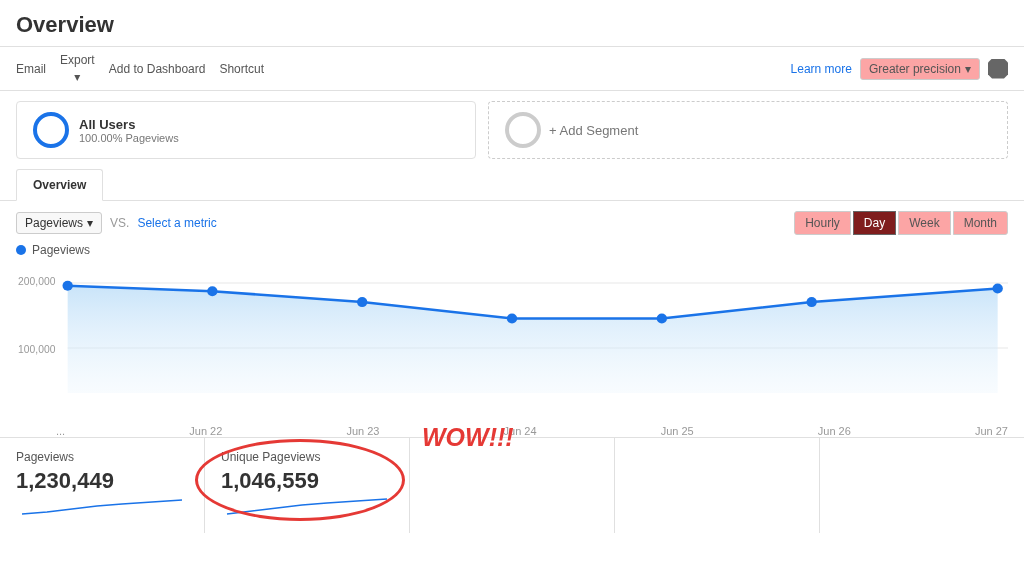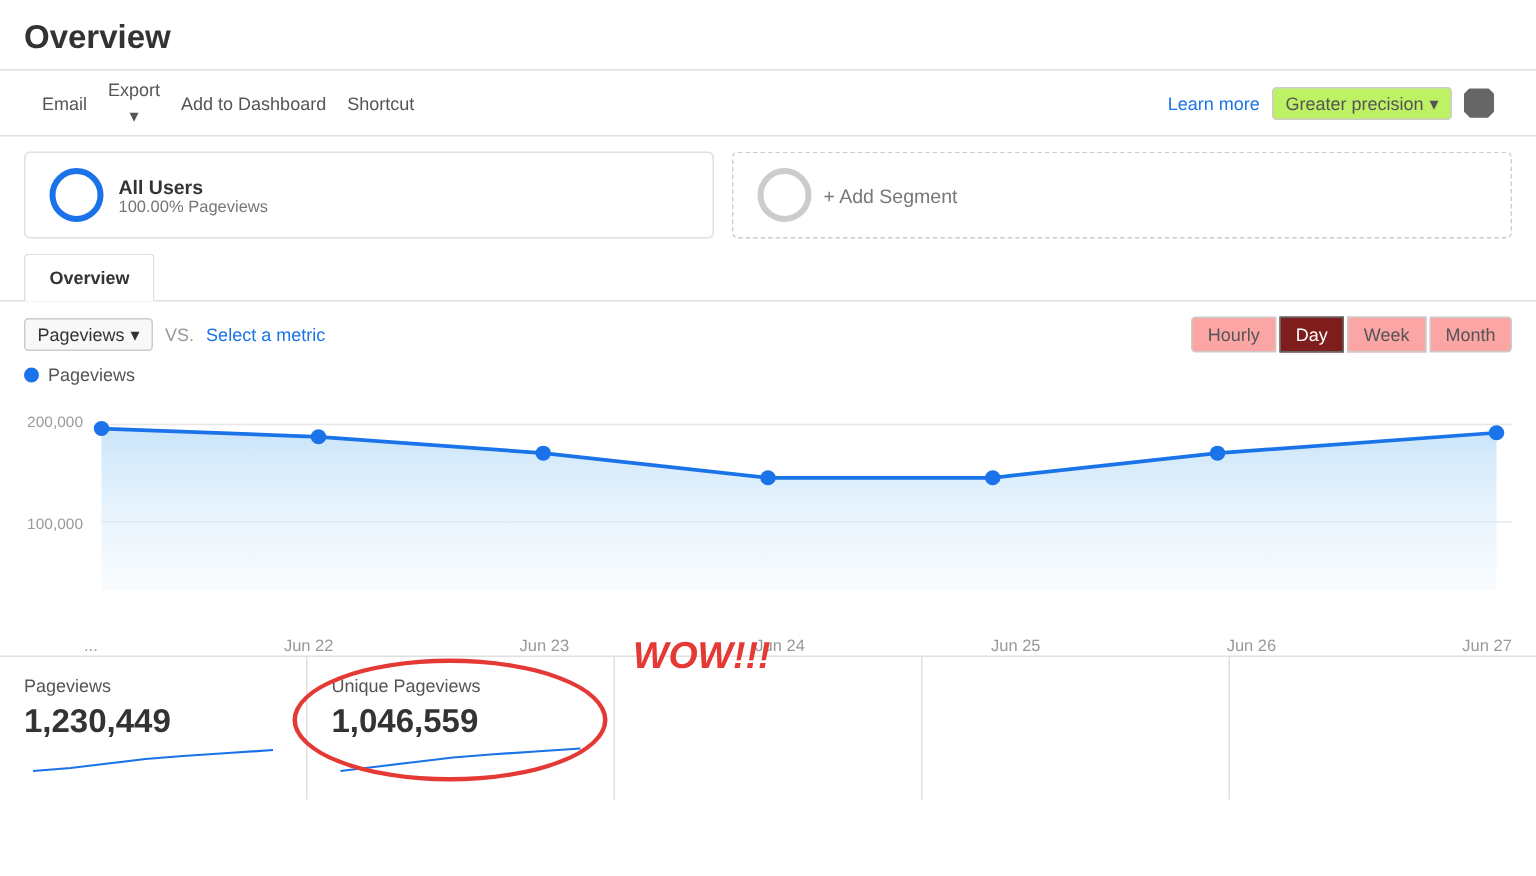--- a/index.html
+++ b/index.html
@@ -5,27 +5,27 @@
     * { margin: 0; padding: 0; box-sizing: border-box; }
     body { font-family: Arial, sans-serif; background: #fff; width: 1024px; height: 584px; overflow: hidden; font-size: 13px; color: #333; }
 
     
     .header { display: flex; align-items: center; justify-content: space-between; padding: 12px 16px 8px 16px; border-bottom: 1px solid #e0e0e0; }
     .header-title { font-size: 22px; font-weight: bold; color: #333; }
     .date-range { display: flex; align-items: center; gap: 6px; font-size: 14px; color: #333; }
     .date-range-arrow { color: #888; font-size: 10px; }
 
     
-    .toolbar { display: flex; align-items: center; justify-content: space-between; padding: 6px 28px; border-bottom: 1px solid #e0e0e0; }
+    .toolbar { display: flex; align-items: center; justify-content: space-between; padding: 6px 16px; border-bottom: 1px solid #e0e0e0; }
     .toolbar-left { display: flex; align-items: center; gap: 14px; }
     .toolbar-btn { font-size: 12px; color: #555; cursor: pointer; text-decoration: none; }
     .toolbar-export { display: flex; align-items: center; gap: 3px; flex-direction: column; }
     .toolbar-right { display: flex; align-items: center; gap: 8px; font-size: 12px; color: #555; }
     .learn-more { color: #1a73e8; cursor: pointer; }
-    .precision-btn { display: flex; align-items: center; gap: 4px; border: 1px solid #ccc; border-radius: 3px; padding: 3px 8px; font-size: 12px; cursor: pointer; background: #bef264; }
+    .precision-btn { display: flex; align-items: center; gap: 4px; border: 1px solid #ccc; border-radius: 3px; padding: 3px 8px; font-size: 12px; cursor: pointer; background: #fca5a5; }
 
     
     .segments { display: flex; gap: 12px; padding: 10px 16px; }
     .segment-box { display: flex; align-items: center; gap: 10px; border: 1px solid #e0e0e0; border-radius: 4px; padding: 10px 16px; flex: 1; max-width: 460px; }
     .segment-circle { width: 36px; height: 36px; border-radius: 50%; border: 4px solid #1a73e8; flex-shrink: 0; }
     .segment-circle-empty { width: 36px; height: 36px; border-radius: 50%; border: 4px solid #ccc; flex-shrink: 0; }
     .segment-info { }
     .segment-name { font-size: 13px; font-weight: bold; color: #333; }
     .segment-sub { font-size: 11px; color: #777; }
     .segment-add { display: flex; align-items: center; gap: 8px; border: 1px dashed #ccc; border-radius: 4px; padding: 10px 16px; flex: 1; color: #777; cursor: pointer; }

